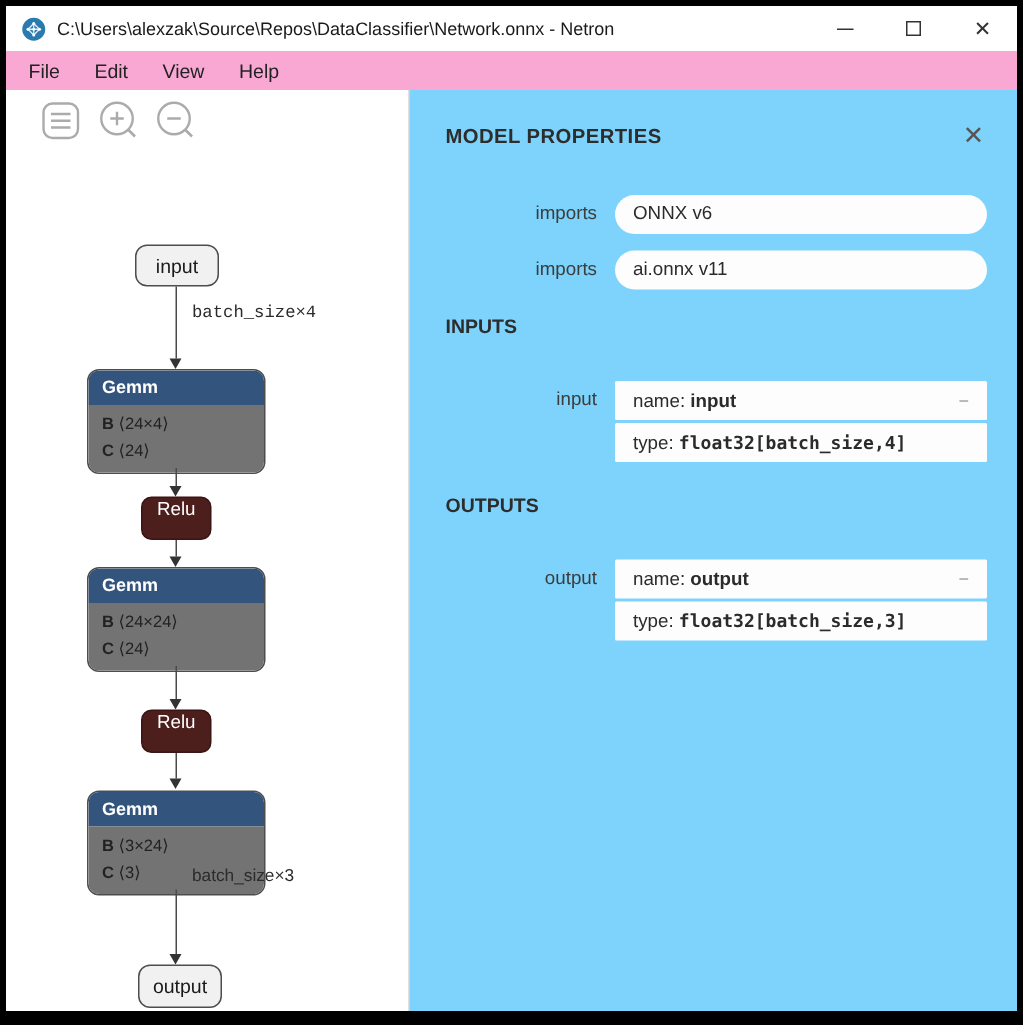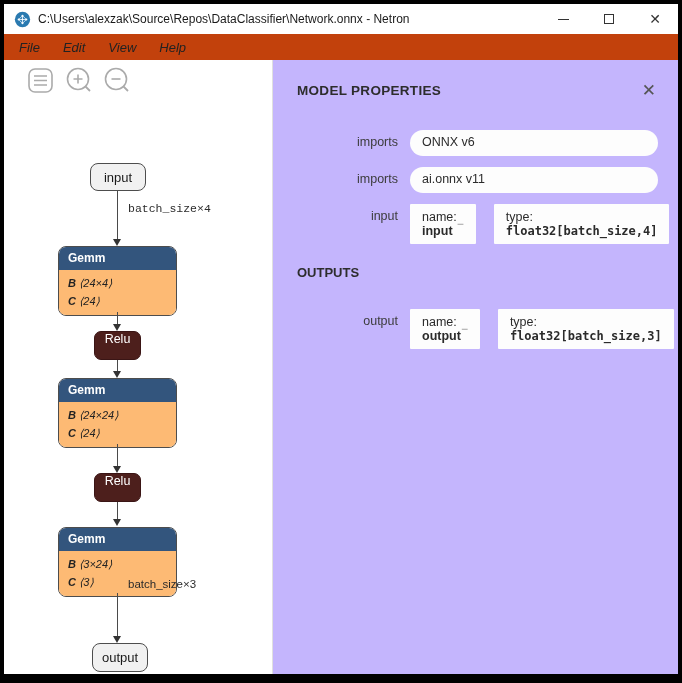--- a/index.html
+++ b/index.html
@@ -19,21 +19,21 @@
   .titlebar { height: 30px; display: flex; align-items: center; background: #fff; flex: 0 0 auto; }
   .app-logo { width: 17px; height: 17px; margin-left: 10px; margin-right: 7px; flex: 0 0 auto; }
   .title-text { font-size: 12px; color: #1a1a1a; white-space: nowrap; }
   .win-controls { margin-left: auto; display: flex; height: 100%; }
   .win-btn { width: 46px; height: 100%; display: flex; align-items: center; justify-content: center; cursor: default; }
   .glyph-min { width: 11px; height: 1px; background: #333; display: block; }
   .glyph-max { width: 10px; height: 10px; border: 1px solid #333; display: block; }
   .glyph-close { font-size: 14px; color: #333; line-height: 1; }
 
   
-  .menubar { height: 26px; display: flex; align-items: center; padding-left: 8px; background: #c2410c; flex: 0 0 auto; font-style: italic; }
+  .menubar { height: 26px; display: flex; align-items: center; padding-left: 8px; background: #f9a8d4; flex: 0 0 auto; }
   .menu-item { font-size: 13px; color: #222; padding: 2px 7px; margin-right: 9px; }
 
   
   .content { flex: 1; display: flex; min-height: 0; }
 
   
   .graph-pane { width: 268px; position: relative; background: #fff; flex: 0 0 auto; }
   .toolbar { position: absolute; left: 22px; top: 5px; display: flex; align-items: center; gap: 8px; }
   .tool-icon { width: 30px; height: 30px; }
 
@@ -42,57 +42,57 @@
     background: #f1f1f1; border: 1.6px solid #4d4d4d; border-radius: 8px;
     display: flex; align-items: center; justify-content: center;
     font-size: 13px; color: #1a1a1a;
   }
   .op-node {
     border: 1.6px solid #4d4d4d; border-radius: 8px; overflow: hidden; background: #fff;
   }
   .op-header {
     color: #fff; font-size: 12px; font-weight: 600; padding: 4px 8px 4px 9px; height: 23px;
   }
-  .op-body { padding: 4px 9px 5px 9px; background: #fdba74; font-style: italic; }
+  .op-body { padding: 4px 9px 5px 9px; background: #737373; }
   .attr-line { font-size: 11px; color: #222; line-height: 18px; white-space: nowrap; }
   .attr-key { font-weight: bold; }
   .act-node {
     border: 1.6px solid #3a1515; border-radius: 7px;
     display: flex; justify-content: center;
     color: #fff; font-size: 12.5px;
   }
   .edge { position: absolute; width: 1.2px; background: #4a4a4a; left: 113px; }
   .arrowhead {
     position: absolute; left: 109px; width: 0; height: 0;
     border-left: 4.5px solid transparent; border-right: 4.5px solid transparent;
     border-top: 7px solid #333;
   }
   .edge-label { position: absolute; font-size: 11.5px; color: #2b2b2b; left: 124px; white-space: nowrap; }
 
   
   .props-panel {
-    flex: 1; background: #c4b5fd; border-left: 1px solid #e0e0e0;
+    flex: 1; background: #7dd3fc; border-left: 1px solid #e0e0e0;
     padding: 22px 20px 16px 24px; overflow: hidden;
   }
   .panel-header { display: flex; align-items: center; justify-content: space-between; margin-bottom: 31px; }
   .panel-title { font-size: 13.5px; font-weight: bold; color: #2d2d2d; letter-spacing: 0.3px; }
   .panel-close { font-size: 17px; color: #555; line-height: 1; cursor: default; padding: 0 2px; }
 
   .prop-row { display: flex; align-items: flex-start; margin-bottom: 11px; }
   .prop-label {
     width: 113px; flex: 0 0 auto; text-align: right; font-size: 12.5px; color: #3c3c3c;
     padding-top: 5px; padding-right: 12px;
   }
   .prop-value-box {
     flex: 1; background: #fdfdfd; border-radius: 13px; padding: 5px 12px;
     font-size: 12.5px; color: #2b2b2b; min-height: 26px;
   }
   .section-heading { font-size: 13px; font-weight: bold; color: #2d2d2d; margin-top: 17px; margin-bottom: 29px; }
   .io-row { display: flex; align-items: flex-start; margin-bottom: 10px; }
-  .io-boxes { flex: 1; display: flex; flex-direction: row; gap: 18px; }
+  .io-boxes { flex: 1; display: flex; flex-direction: column; gap: 2px; }
   .io-box {
     background: #fdfdfd; border-radius: 1px; padding: 6px 12px;
     font-size: 12.5px; color: #2b2b2b; display: flex; justify-content: space-between; align-items: center;
   }
   .io-name-val { font-weight: bold; }
   .collapse-glyph { color: #999; font-size: 12px; }
   .io-type-val { font-family: "DejaVu Sans Mono", monospace; font-weight: bold; font-size: 12px; }
 </style>
 </head>
 <body>
@@ -225,20 +225,21 @@
 
       <div class="prop-row">
         <span class="prop-label">imports</span>
         <div class="prop-value-box">ONNX v6</div>
       </div>
       <div class="prop-row">
         <span class="prop-label">imports</span>
         <div class="prop-value-box">ai.onnx v11</div>
       </div>
 
+      <div class="section-heading">INPUTS</div>
 
       <div class="io-row">
         <span class="prop-label">input</span>
         <div class="io-boxes">
           <div class="io-box">
             <span><span>name: </span><span class="io-name-val">input</span></span>
             <span class="collapse-glyph">−</span>
           </div>
           <div class="io-box">
             <span><span>type: </span><span class="io-type-val">float32[batch_size,4]</span></span>

